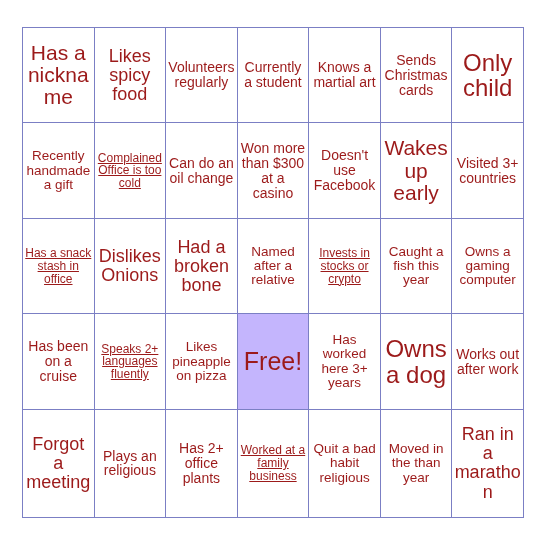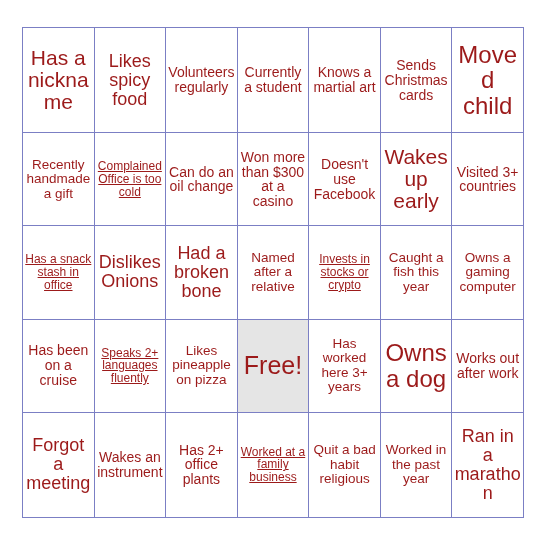--- a/index.html
+++ b/index.html
@@ -42,38 +42,38 @@
   
   .fs-xxl { font-size: 24px; }
   .fs-xl  { font-size: 21px; }
   .fs-lg  { font-size: 18px; border-radius: 25px; }
   .fs-md  { font-size: 14px; }
   .fs-sm  { font-size: 13.5px; }
   .fs-xs  { font-size: 12px; text-decoration: underline; }
   .fs-xxs { font-size: 14px; }
 
   td.free-cell {
-    background: #e5e5e5;
+    background: #c4b5fd;
     color: #ffffff;
     font-size: 25px;
   }
 </style>
 </head>
 <body>
 
 <table id="bingo-card">
   <tbody>
       <tr>
         <td class="fs-xl">Has a nickname</td>
         <td class="fs-lg">Likes spicy food</td>
         <td class="fs-md">Volunteers regularly</td>
         <td class="fs-md">Currently a student</td>
         <td class="fs-md">Knows a martial art</td>
         <td class="fs-md">Sends Christmas cards</td>
-        <td class="fs-xxl">Moved child</td>
+        <td class="fs-xxl">Only child</td>
       </tr>
       <tr>
         <td class="fs-sm">Recently handmade a gift</td>
         <td class="fs-xs">Complained Office is too cold</td>
         <td class="fs-md">Can do an oil change</td>
         <td class="fs-xxs">Won more than $300 at a casino</td>
         <td class="fs-md">Doesn't use Facebook</td>
         <td class="fs-xl">Wakes up early</td>
         <td class="fs-md">Visited 3+ countries</td>
       </tr>
@@ -90,21 +90,21 @@
         <td class="fs-md">Has been on a cruise</td>
         <td class="fs-xs">Speaks 2+ languages fluently</td>
         <td class="fs-sm">Likes pineapple on pizza</td>
         <td class="free-cell">Free!</td>
         <td class="fs-sm">Has worked here 3+ years</td>
         <td class="fs-xxl">Owns a dog</td>
         <td class="fs-md">Works out after work</td>
       </tr>
       <tr>
         <td class="fs-lg">Forgot a meeting</td>
-        <td class="fs-md">Wakes an instrument</td>
+        <td class="fs-md">Plays an religious</td>
         <td class="fs-md">Has 2+ office plants</td>
         <td class="fs-xs">Worked at a family business</td>
         <td class="fs-sm">Quit a bad habit religious</td>
-        <td class="fs-sm">Worked in the past year</td>
+        <td class="fs-sm">Moved in the than year</td>
         <td class="fs-lg">Ran in a marathon</td>
       </tr>
     </tbody>
 </table>
 
 </body></html>

